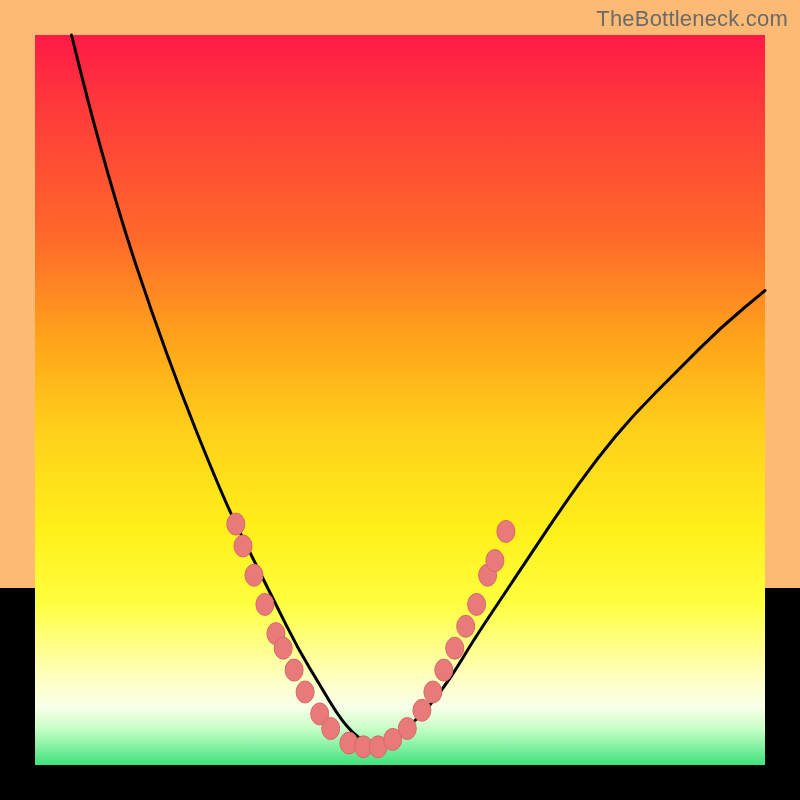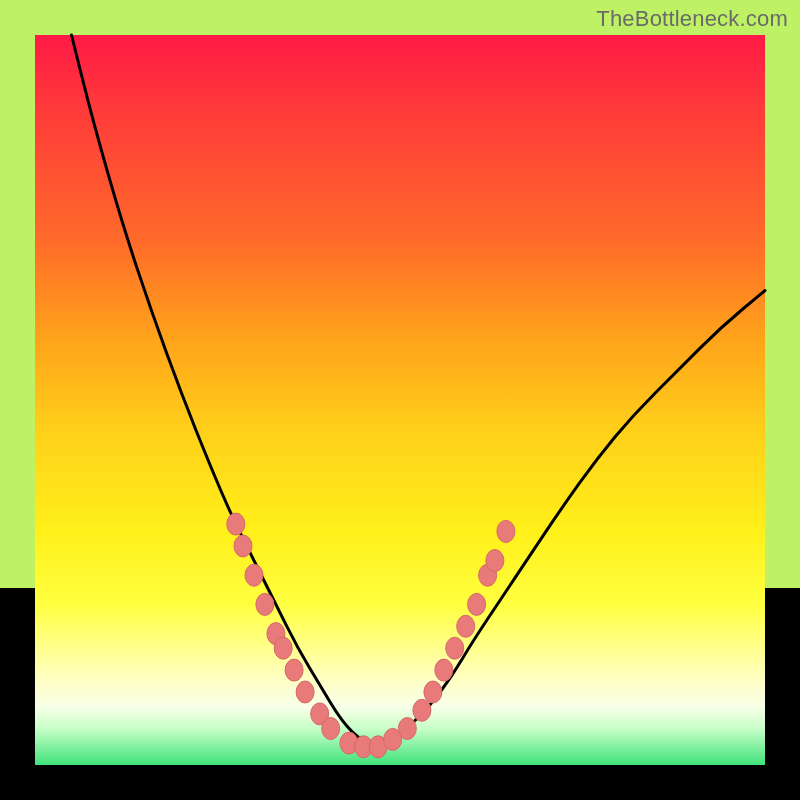--- a/index.html
+++ b/index.html
@@ -8,21 +8,21 @@
     width: 800px;
     height: 800px;
     overflow: hidden;
     background: #000;
     font-family: Arial, Helvetica, sans-serif;
   }
   .stage {
     position: relative;
     width: 800px;
     height: 588px;
-    background: #bef264;
+    background: #fdba74;
   }
   .plot-area {
     position: absolute;
     left: 35px;
     top: 35px;
     width: 730px;
     height: 730px;
     background: linear-gradient(to bottom,
       #ff1a46 0%,
       #ff3a3a 10%,

